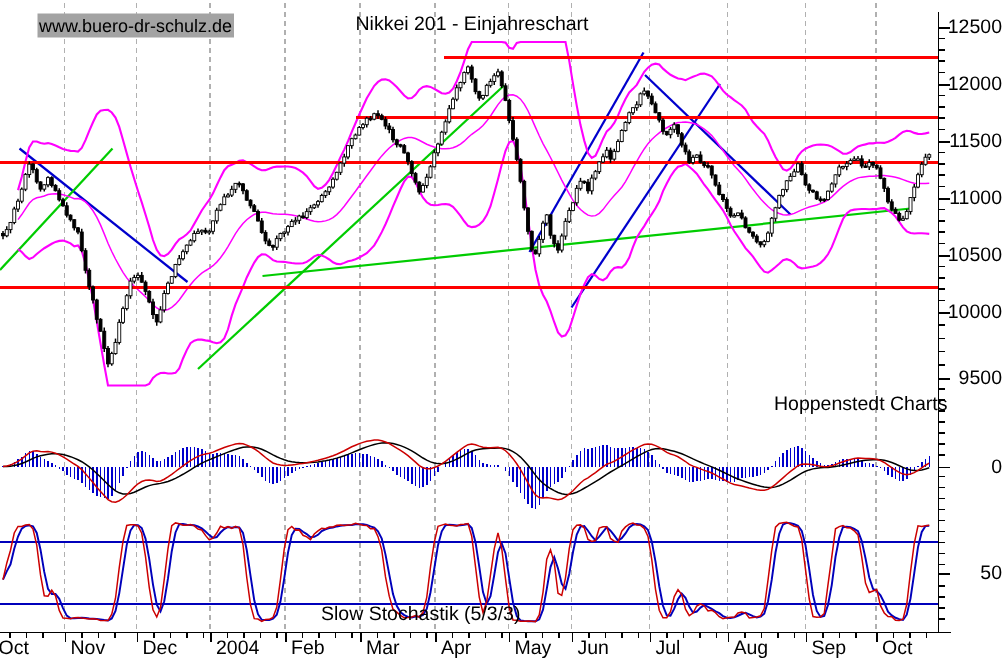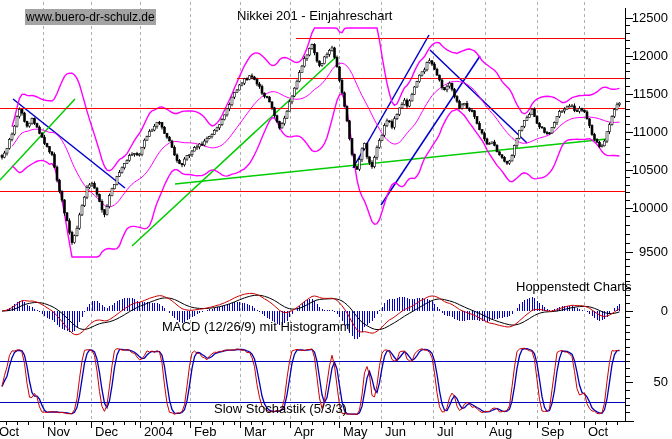--- a/index.html
+++ b/index.html
@@ -4,21 +4,21 @@
 <style>
   html,body{margin:0;padding:0;background:#fff;}
   .chart-root{
     position:relative;width:672px;height:439px;background:#ffffff;
     overflow:hidden;font-family:"Liberation Sans",sans-serif;color:#000;
   }
   .chart-root svg{position:absolute;left:0;top:0;}
   .overlay{position:absolute;white-space:nowrap;color:#000;}
   .watermark{left:5px;top:9px;font-size:12px;background:#a3a3a3;padding:1px 1px;margin-left:20px;}
   .title{left:237px;top:8px;font-size:13px;}
-  .source{left:516px;top:279px;font-size:13px;}
+  .source{left:516px;top:261px;font-size:13px;}
   .macd-label{left:162px;top:319px;font-size:13px;}
   .stoch-label{left:214px;top:401px;font-size:13px;text-align:center;}
 </style>
 </head>
 <body>
 
 <div class="chart-root">
   <svg id="chart-svg" width="672" height="439" viewBox="0 0 672 439">
       <g shape-rendering="crispEdges">
         <line x1="43" y1="2" x2="43" y2="420" stroke="#b0b0b0" stroke-width="1" stroke-dasharray="3,3"></line>
@@ -949,15 +949,14 @@
       <text x="668" y="136" font-size="13" fill="#000" font-family="&quot;Liberation Sans&quot;, sans-serif" text-anchor="end">11000</text>
       <text x="668" y="174" font-size="13" fill="#000" font-family="&quot;Liberation Sans&quot;, sans-serif" text-anchor="end">10500</text>
       <text x="668" y="212" font-size="13" fill="#000" font-family="&quot;Liberation Sans&quot;, sans-serif" text-anchor="end">10000</text>
       <text x="668" y="256" font-size="13" fill="#000" font-family="&quot;Liberation Sans&quot;, sans-serif" text-anchor="end">9500</text>
       <text x="668" y="315" font-size="13" fill="#000" font-family="&quot;Liberation Sans&quot;, sans-serif" text-anchor="end">0</text>
       <text x="668" y="386" font-size="13" fill="#000" font-family="&quot;Liberation Sans&quot;, sans-serif" text-anchor="end">50</text>
     </svg>
   <div class="overlay watermark">www.buero-dr-schulz.de</div>
   <div class="overlay title">Nikkei 201 - Einjahreschart</div>
   <div class="overlay source">Hoppenstedt Charts</div>
-  <div class="overlay macd-label">MACD (12/26/9) mit Histogramm</div>
   <div class="overlay stoch-label">Slow Stochastik (5/3/3)</div>
 </div>
 
 </body></html>

